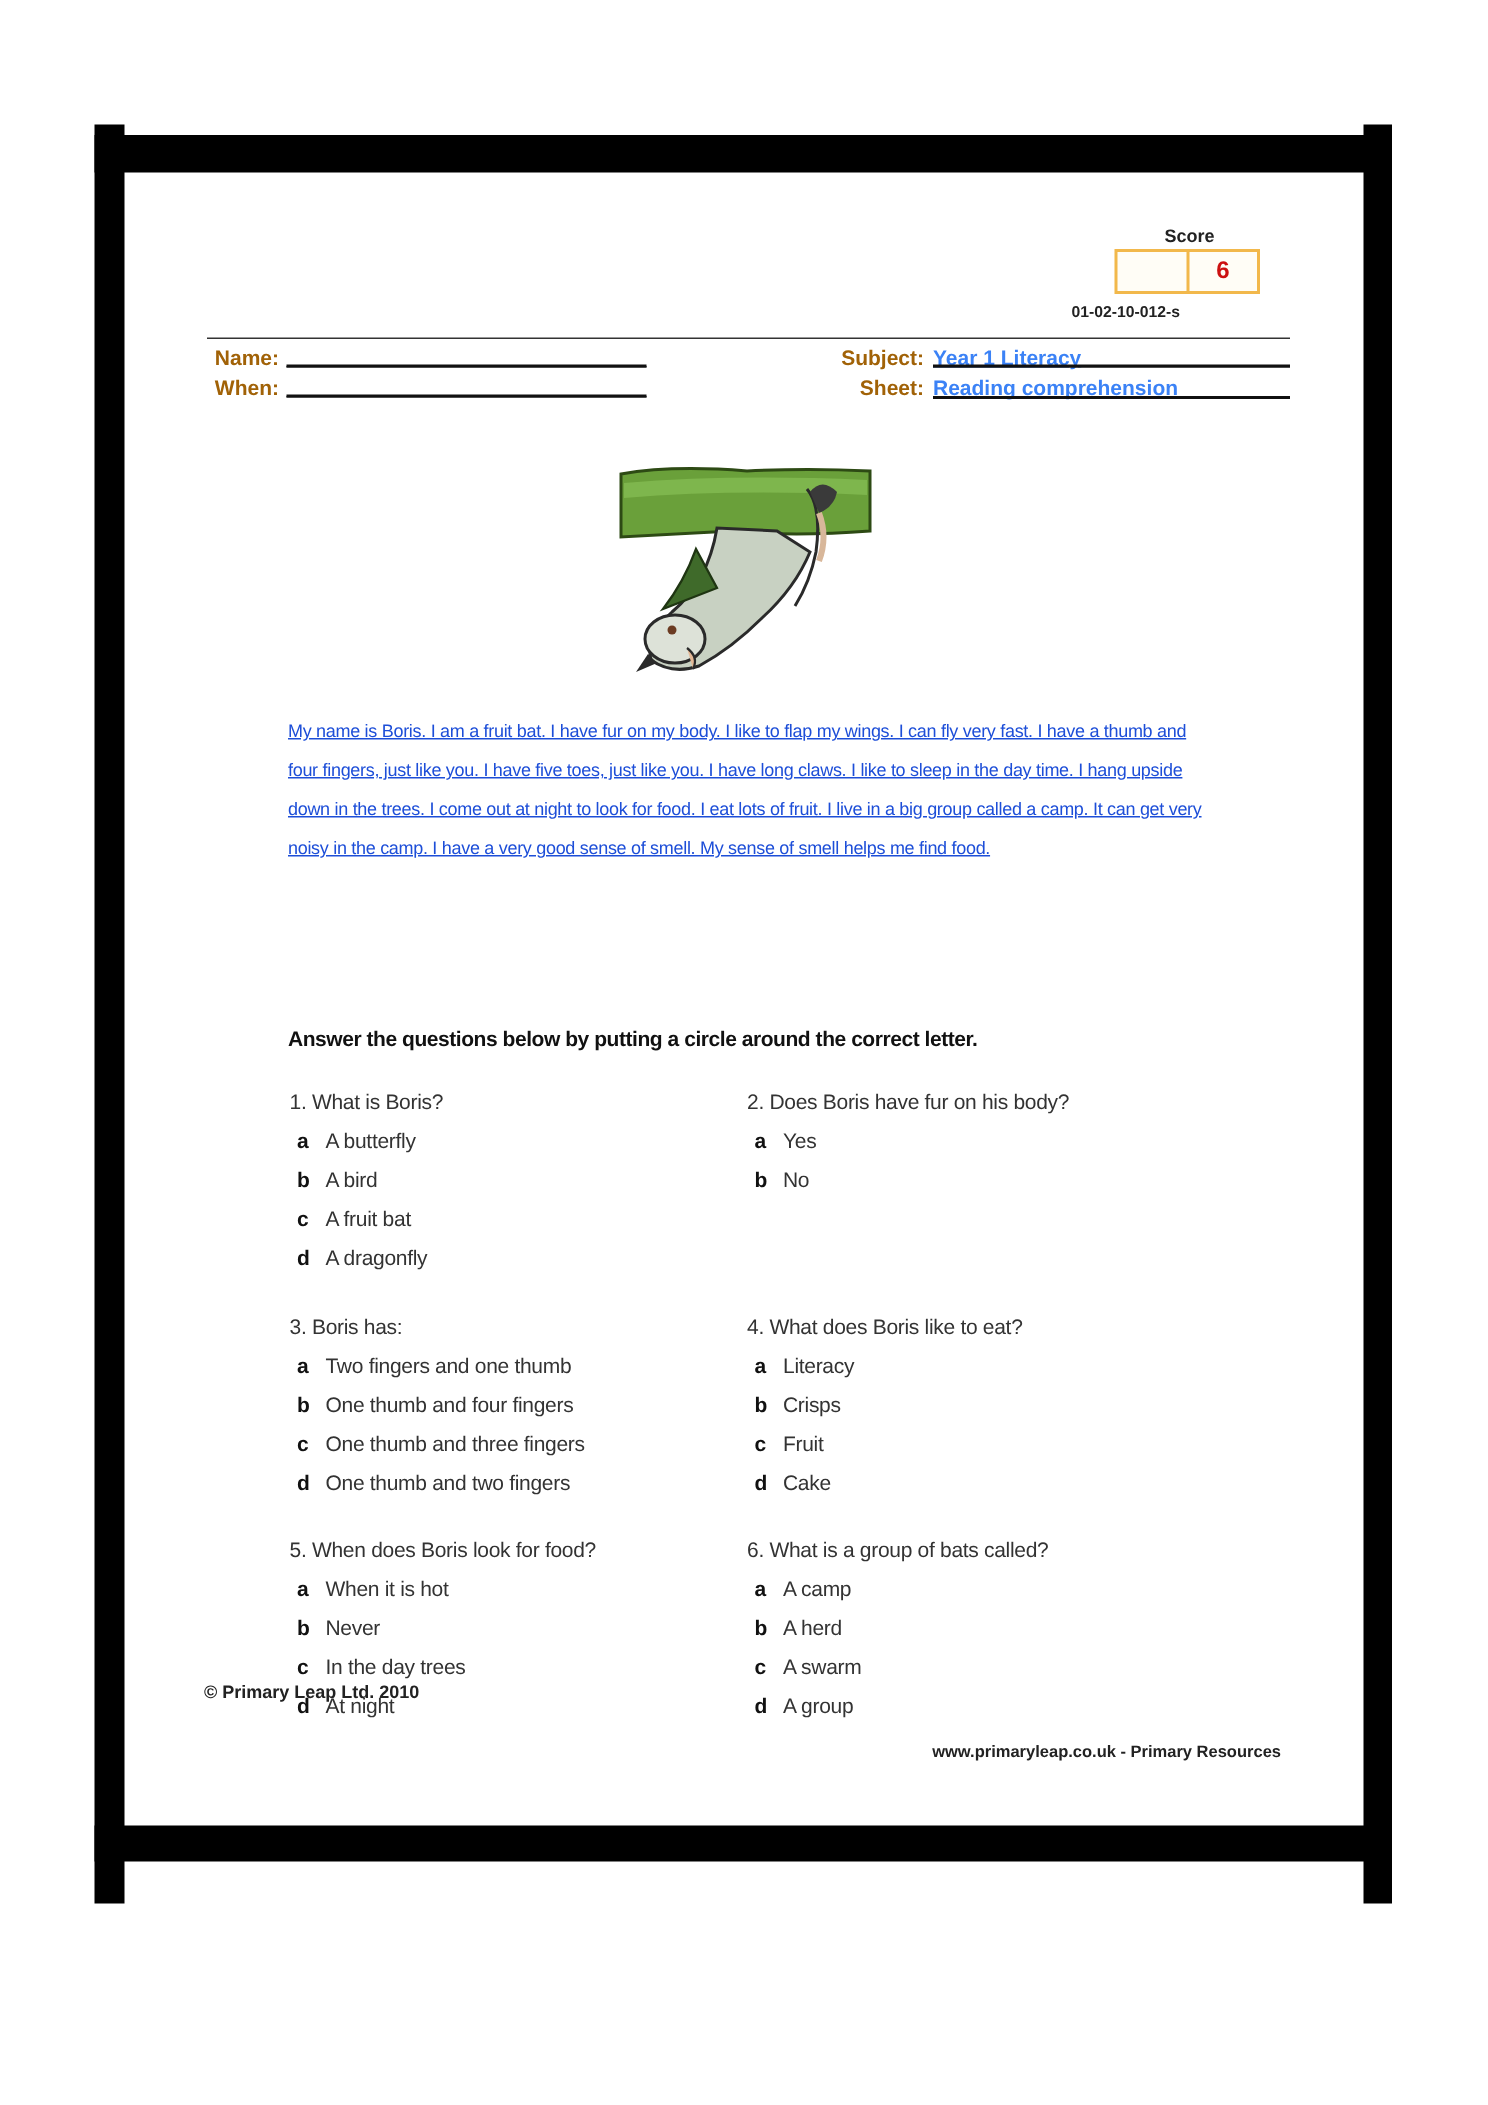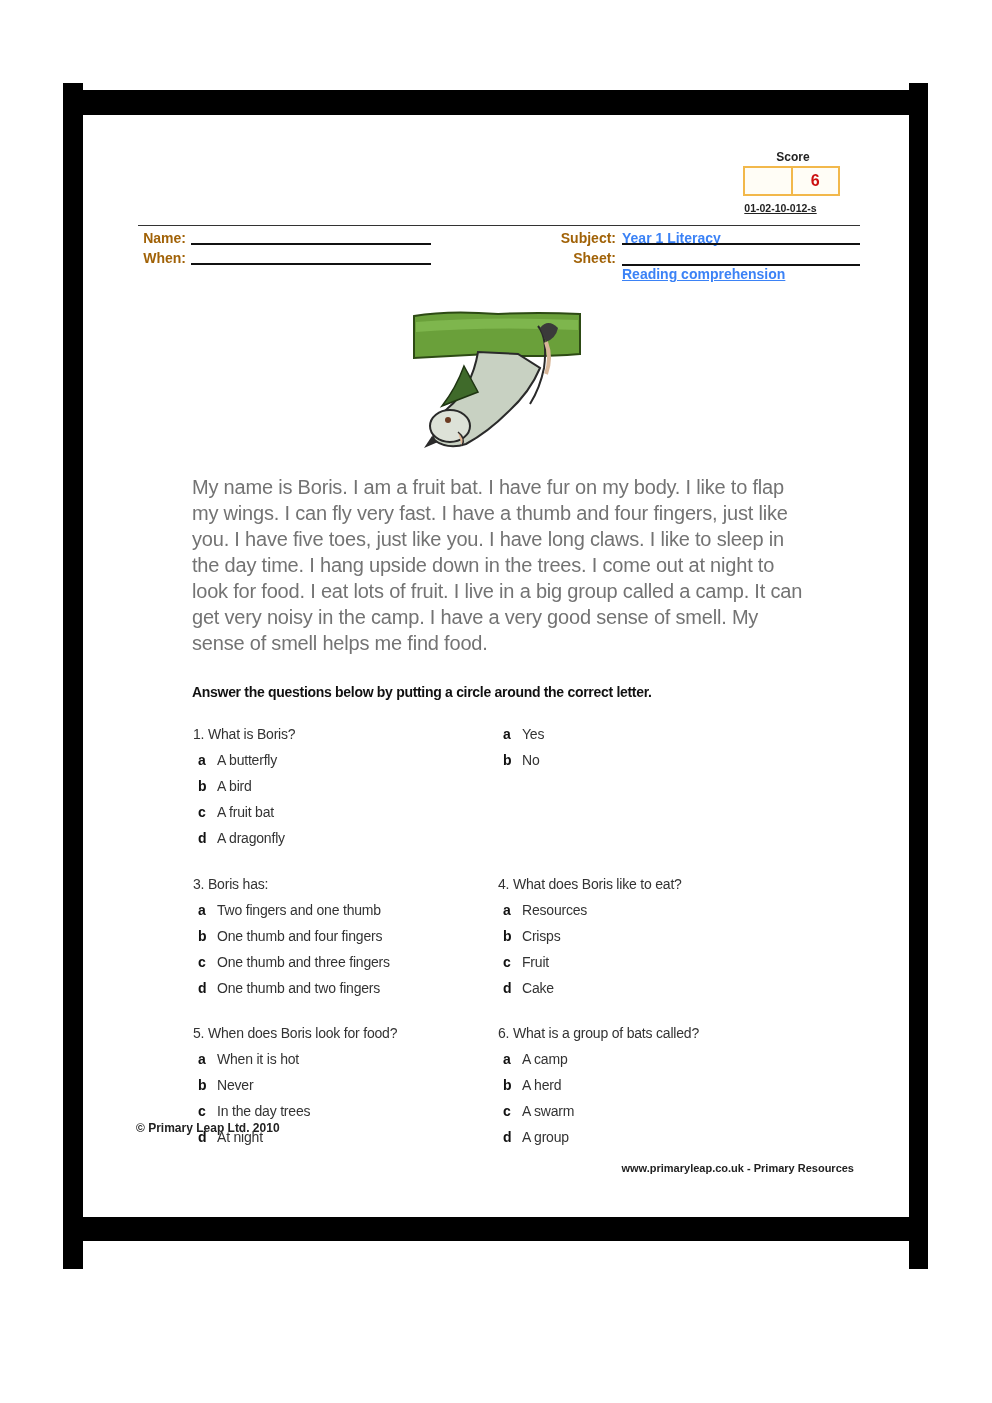--- a/index.html
+++ b/index.html
@@ -8,31 +8,31 @@
       font-family: "Liberation Sans", sans-serif; color: #1a1a1a; overflow: hidden;
     }
     .bar { position: absolute; background: #000; }
     .abs { position: absolute; }
 
     .score-label { left: 760px; top: 150px; width: 66px; text-align: center; font-size: 12px; font-weight: bold; color: #222; }
     .score-box { left: 743px; top: 166px; width: 97px; height: 30px; border: 2px solid #f2b84b; box-sizing: border-box; display: flex; background:#fffdf6;}
     .score-cell { flex: 1; height: 100%; box-sizing: border-box; }
     .score-cell.left { border-right: 2px solid #f2b84b; }
     .score-cell.right { color: #cc1111; font-weight: bold; font-size: 16px; text-align: center; line-height: 26px; }
-    .code { left: 733px; top: 202px; width: 95px; text-align: center; font-size: 10.5px; font-weight: bold; color: #222; text-decoration: underline; }
+    .code { left: 703px; top: 202px; width: 95px; text-align: center; font-size: 10.5px; font-weight: bold; color: #222; }
 
     .rule { left: 138px; top: 225px; width: 722px; height: 1px; background: #333; }
 
     .field-label { font-size: 14px; font-weight: bold; color: #a16207; text-align: right; }
     .field-line { height: 1px; background: #111; border-bottom: 1px solid #111; }
     .field-value { font-size: 14px; font-weight: bold; color: #3b82f6; text-decoration: underline; white-space: nowrap; }
 
     .bat { left: 408px; top: 308px; width: 180px; height: 146px; }
 
-    .passage { left: 192px; top: 474px; width: 620px; font-size: 20px; line-height: 26px; color: #737373; letter-spacing: -0.2px; }
+    .passage { left: 192px; top: 474px; width: 620px; font-size: 12px; line-height: 26px; color: #1d4ed8; letter-spacing: -0.2px; text-decoration: underline; }
 
     .instructions { left: 192px; top: 684px; width: 620px; font-size: 14px; font-weight: bold; color: #111; letter-spacing: -0.3px; }
 
     .question { position: absolute; width: 290px; }
     .q-title { font-size: 14px; color: #333; height: 26px; line-height: 20px; letter-spacing: -0.2px; }
     .opt { height: 26px; line-height: 20px; font-size: 14px; color: #333; display: flex; }
     .opt .letter { width: 18px; font-weight: bold; color: #111; padding-left: 5px; }
     .opt .text { padding-left: 1px; letter-spacing: -0.2px; }
 
     .footer-left { left: 136px; top: 1121px; font-size: 12px; font-weight: bold; color: #222; }
@@ -57,21 +57,21 @@
 
 <div class="abs field-label" style="left:120px; top:230px; width:66px;">Name:</div>
 <div class="abs field-line" style="left:191px; top:243px; width:240px;"></div>
 <div class="abs field-label" style="left:120px; top:250px; width:66px;">When:</div>
 <div class="abs field-line" style="left:191px; top:263px; width:240px;"></div>
 
 <div class="abs field-label" style="left:530px; top:230px; width:86px;">Subject:</div>
 <div class="abs field-value" style="left:622px; top:230px;">Year 1 Literacy</div>
 <div class="abs field-line" style="left:622px; top:243px; width:238px;"></div>
 <div class="abs field-label" style="left:530px; top:250px; width:86px;">Sheet:</div>
-<div class="abs field-value" style="left:622px; top:250px;margin-top:16px;">Reading comprehension</div>
+<div class="abs field-value" style="left:622px; top:250px;">Reading comprehension</div>
 <div class="abs field-line" style="left:622px; top:264px; width:238px;"></div>
 
 <svg class="abs bat" viewBox="0 0 180 146">
   <g>
     <path d="M6 8 Q40 2 90 6 Q130 4 172 6 L172 46 Q120 50 80 46 Q40 48 6 50 Z" fill="#6aa03a" stroke="#2d4a14" stroke-width="2"></path>
     <path d="M8 14 Q80 8 170 12 L170 22 Q80 18 8 24 Z" fill="#88bf55" opacity="0.7"></path>
   </g>
   <g>
     <path d="M70 44 Q64 80 40 100 Q22 116 26 132 Q40 142 58 136 Q80 124 100 104 Q122 84 132 60 L110 46 Z" fill="#c8d1c2" stroke="#2a2a2a" stroke-width="2"></path>
     <path d="M56 58 Q48 80 34 98 L70 84 Z" fill="#3f6a2a" stroke="#1f3512" stroke-width="1.5"></path>
@@ -103,20 +103,21 @@
       <span class="letter">c</span>
       <span class="text">A fruit bat</span>
     </div>
   <div class="opt">
       <span class="letter">d</span>
       <span class="text">A dragonfly</span>
     </div>
 </div>
 
 <div class="question" style="left:498px; top:724px;">
+  <div class="q-title">2.  Does Boris have fur on his body?</div>
   <div class="opt">
       <span class="letter">a</span>
       <span class="text">Yes</span>
     </div>
   <div class="opt">
       <span class="letter">b</span>
       <span class="text">No</span>
     </div>
 </div>
 
@@ -137,21 +138,21 @@
   <div class="opt">
       <span class="letter">d</span>
       <span class="text">One thumb and two fingers</span>
     </div>
 </div>
 
 <div class="question" style="left:498px; top:874px;">
   <div class="q-title">4.  What does Boris like to eat?</div>
   <div class="opt">
       <span class="letter">a</span>
-      <span class="text">Resources</span>
+      <span class="text">Literacy</span>
     </div>
   <div class="opt">
       <span class="letter">b</span>
       <span class="text">Crisps</span>
     </div>
   <div class="opt">
       <span class="letter">c</span>
       <span class="text">Fruit</span>
     </div>
   <div class="opt">

